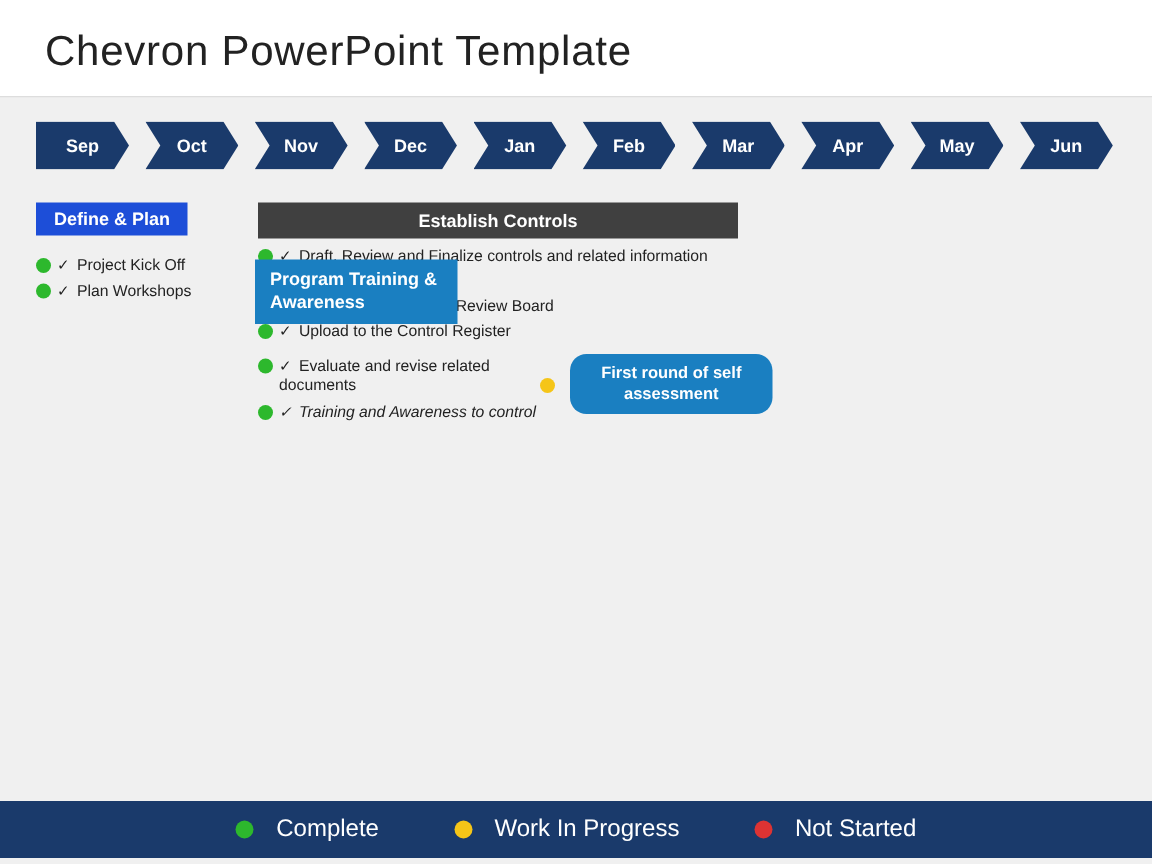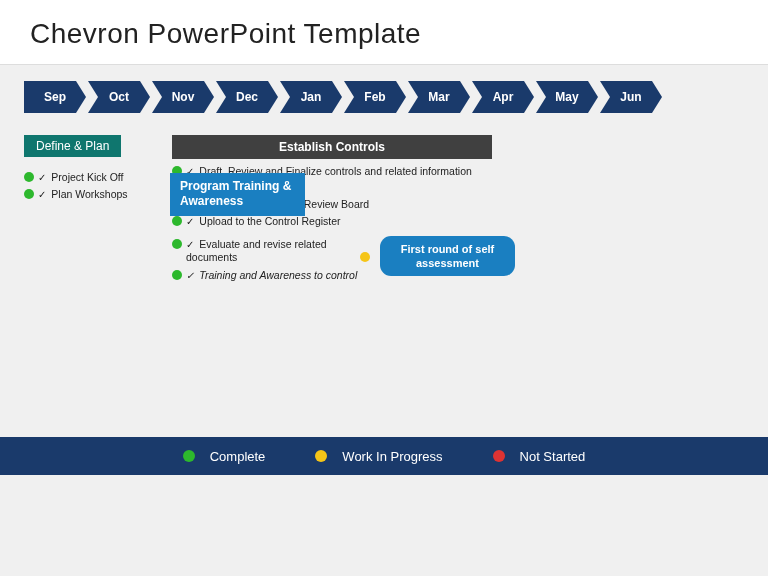--- a/index.html
+++ b/index.html
@@ -6,21 +6,21 @@
     body {
       width: 768px;
       height: 576px;
       background: #f0f0f0;
       font-family: Arial, sans-serif;
       overflow: hidden;
     }
 
     .page {
       width: 768px;
-      height: 475px;
+      height: 572px;
       background: #f0f0f0;
       position: relative;
     }
 
     
     .title-area {
       background: white;
       padding: 18px 30px 14px 30px;
       border-bottom: 1px solid #ddd;
     }
@@ -34,20 +34,21 @@
     
     .main-content {
       padding: 16px 24px 0 24px;
     }
 
     
     .timeline {
       display: flex;
       align-items: center;
       margin-bottom: 18px;
+      justify-content: space-between;
     }
 
     .chevron {
       position: relative;
       height: 32px;
       display: flex;
       align-items: center;
       justify-content: center;
       font-size: 12px;
       font-weight: 600;
@@ -73,24 +74,24 @@
       position: relative;
       z-index: 1;
       font-size: 12px;
       font-weight: 600;
       color: white;
     }
 
     
     .define-plan-box {
       display: inline-block;
-      background: #0f766e;
+      background: #1d4ed8;
       color: white;
       font-size: 12px;
-      font-weight: 400;
+      font-weight: 700;
       padding: 4px 12px;
       margin-left: 0;
       margin-bottom: 8px;
     }
 
     
     .establish-bar {
       background: #404040;
       color: white;
       font-size: 12px;
@@ -144,21 +145,21 @@
       align-items: center;
       justify-content: center;
       gap: 50px;
     }
 
     .legend-item {
       display: flex;
       align-items: center;
       gap: 15px;
       color: white;
-      font-size: 13px;
+      font-size: 16px;
     }
 
     .legend-dot {
       width: 12px;
       height: 12px;
       border-radius: 50%;
     }
 
     
     .gantt-content {

